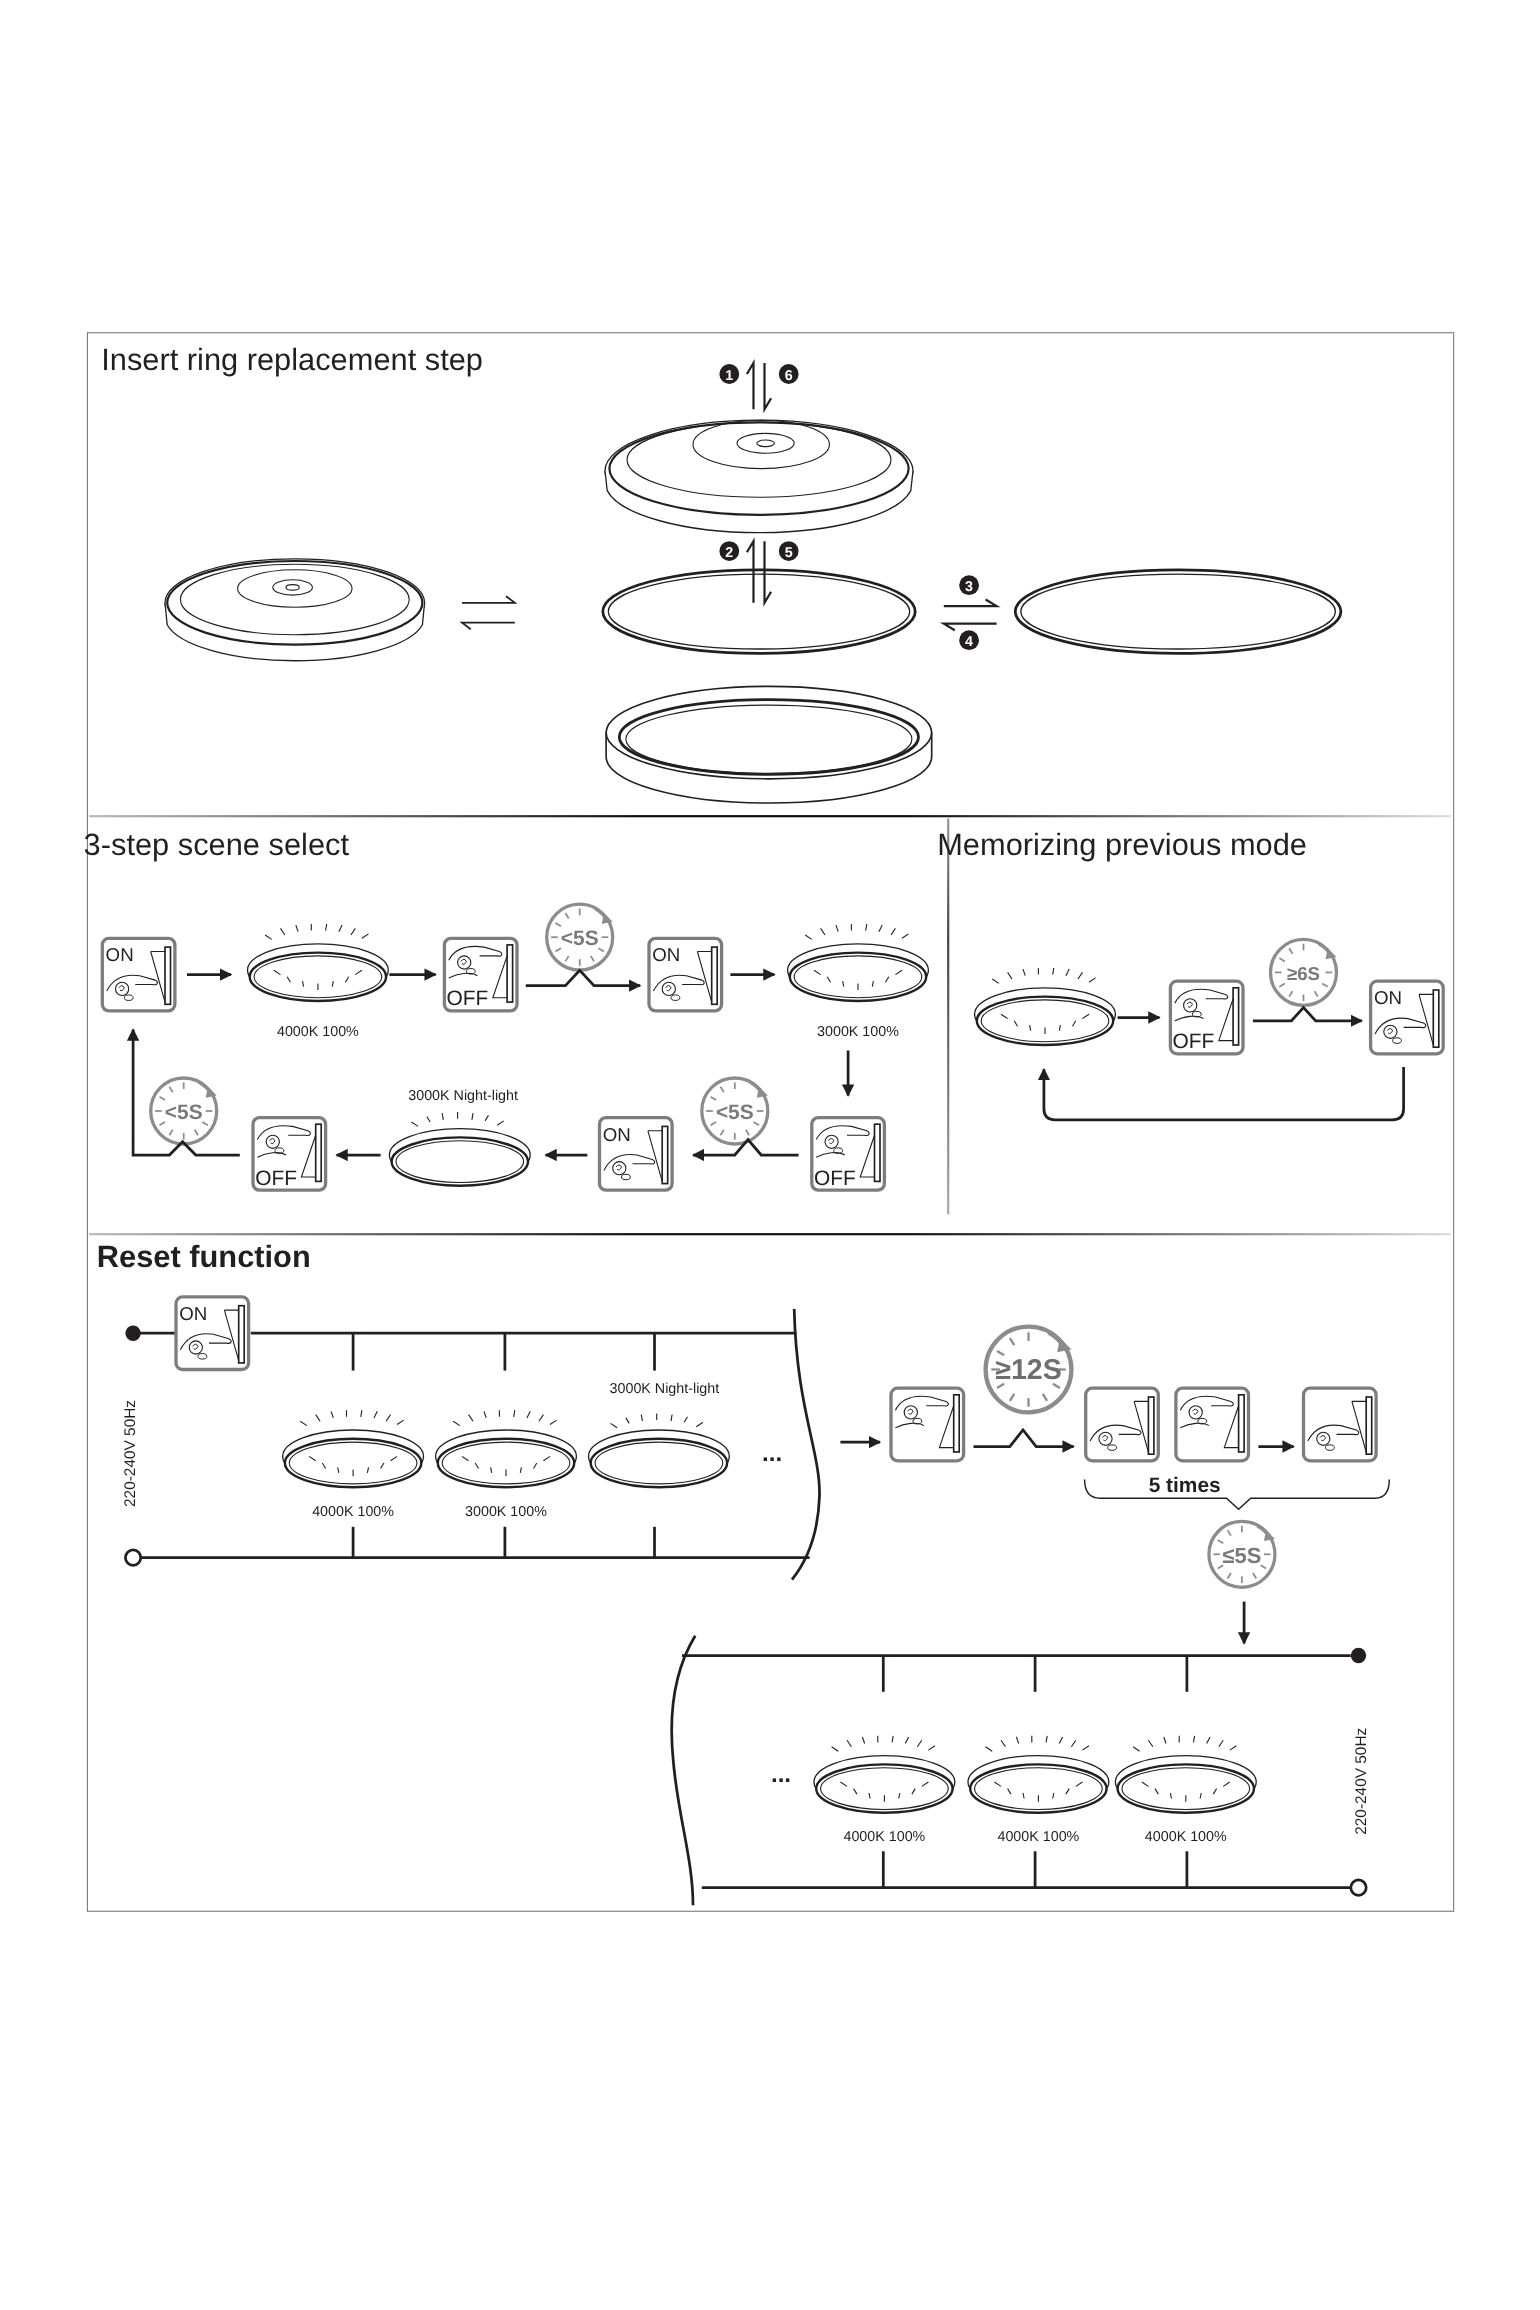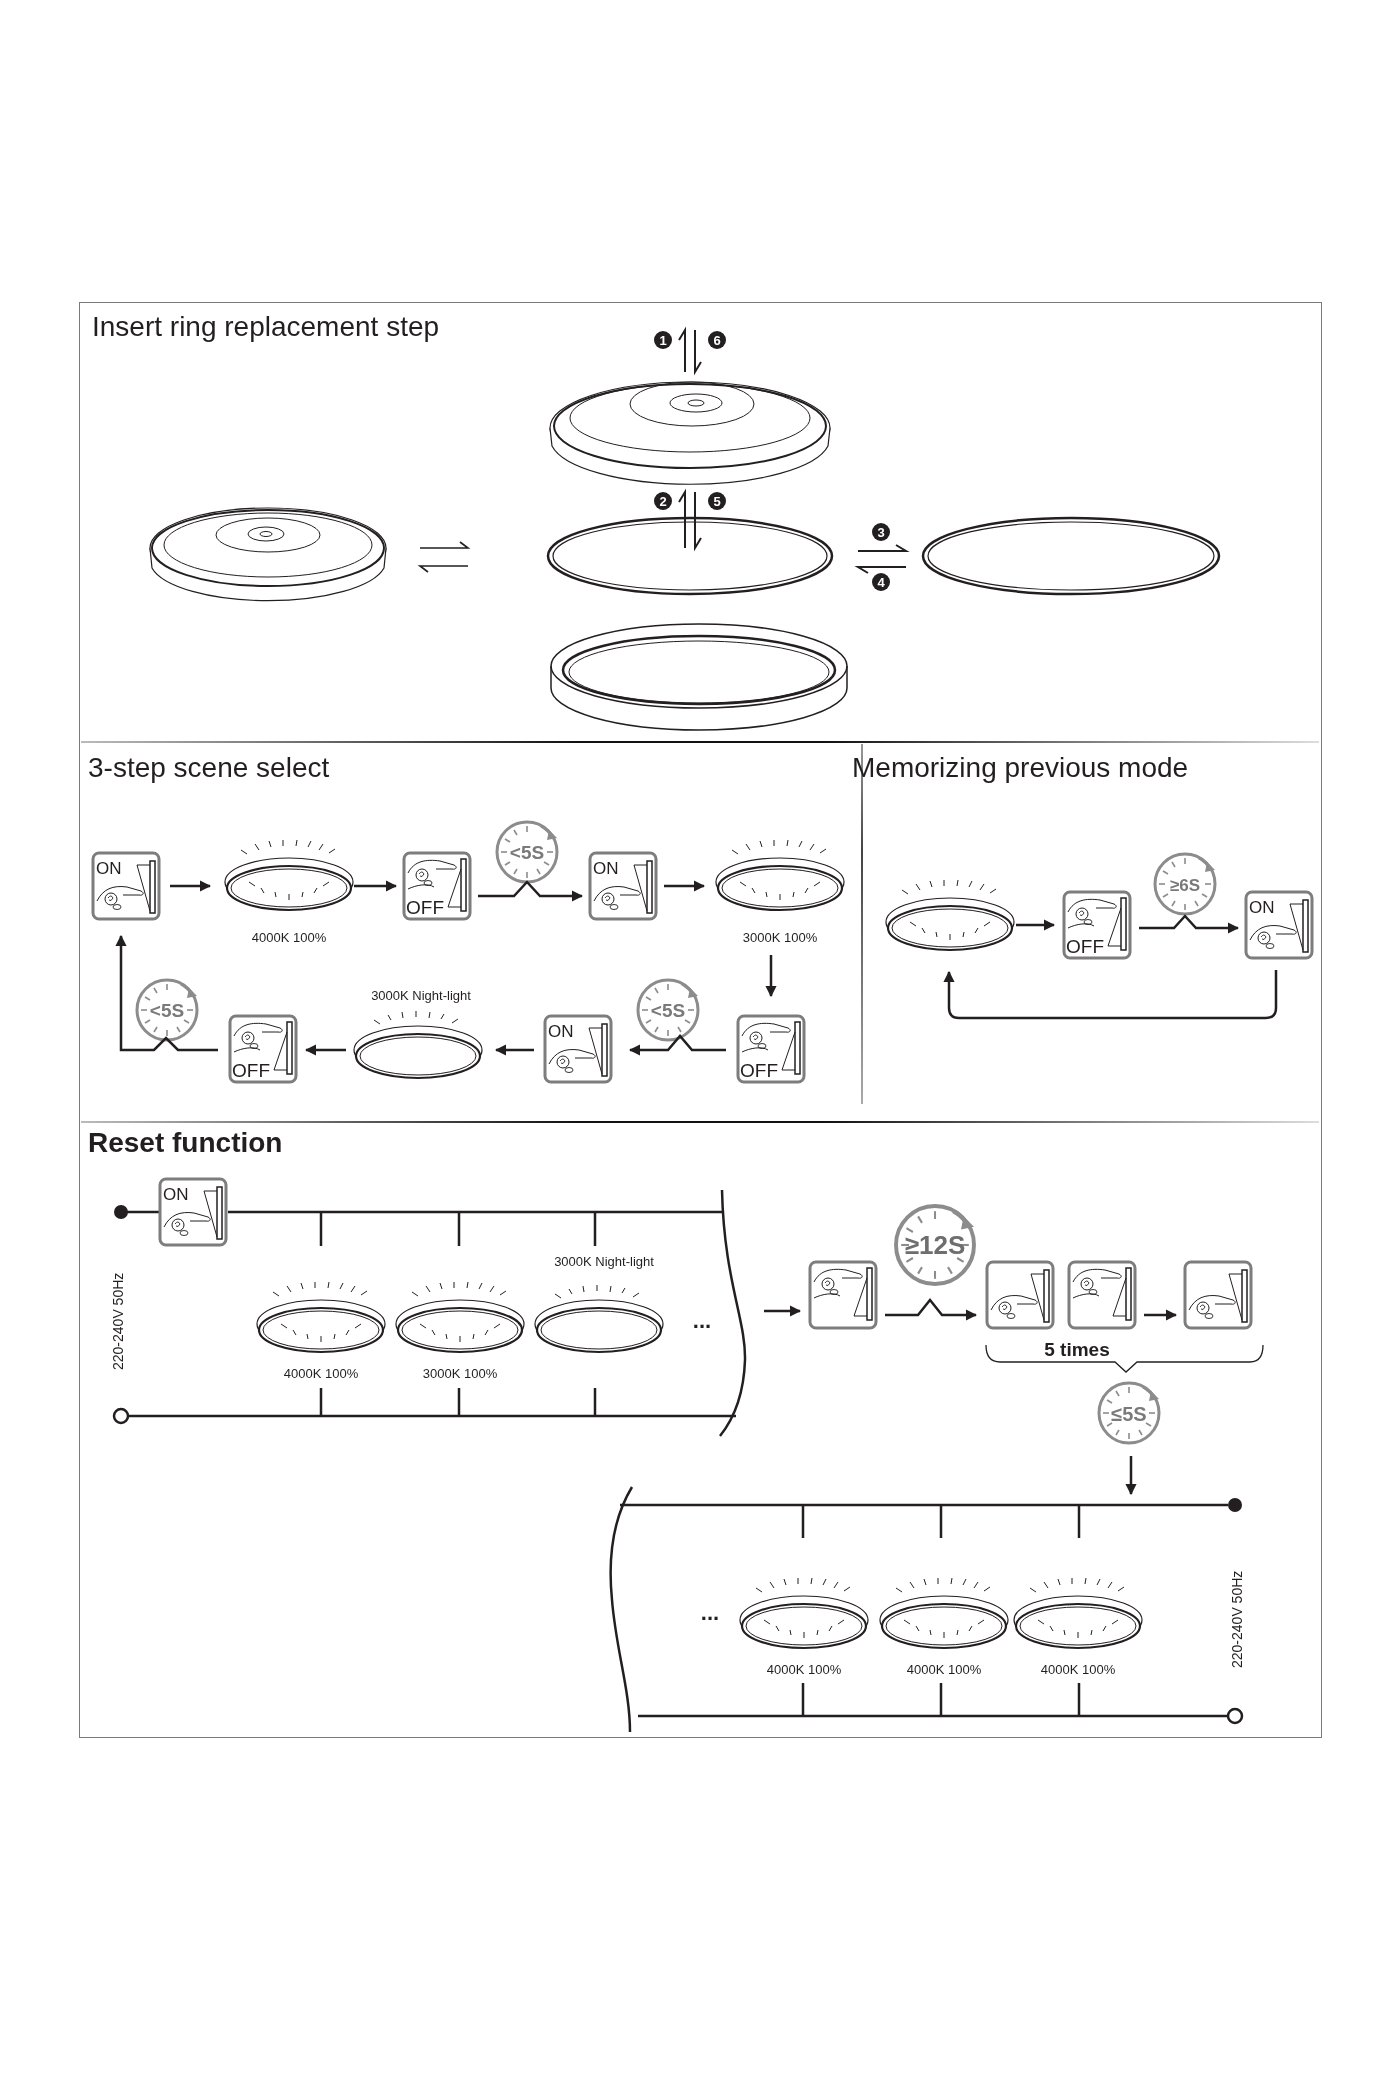--- a/index.html
+++ b/index.html
@@ -16,21 +16,21 @@
 </head>
 <body>
 
 <div id="frame"></div>
 
 <div class="hdiv" style="left:81px;top:741px;width:1238px;"></div>
 <div class="vdiv" style="left:861px;top:744px;height:360px;"></div>
 <div class="hdiv" style="left:81px;top:1121px;width:1238px;"></div>
 
 <div class="section-title" style="left:92px;top:311px;">Insert ring replacement step</div>
-<div class="section-title" style="left:88px;top:752px;">3-step scene select</div>
+<div class="section-title" style="left:76px;top:752px;">3-step scene select</div>
 <div class="section-title" style="left:852px;top:752px;">Memorizing previous mode</div>
 <div class="section-title" style="left:88px;top:1127px;font-weight:bold;">Reset function</div>
 
 <svg id="art" width="1400" height="2100" viewBox="0 0 1400 2100" xmlns="http://www.w3.org/2000/svg">
   <defs>
     <marker id="ah" viewBox="0 0 10 10" refX="9" refY="5" markerWidth="4.5" markerHeight="4.5" orient="auto">
       <path d="M0,0 L10,5 L0,10 z" fill="#231f20"></path>
     </marker>
 
     <g id="sw-on">

